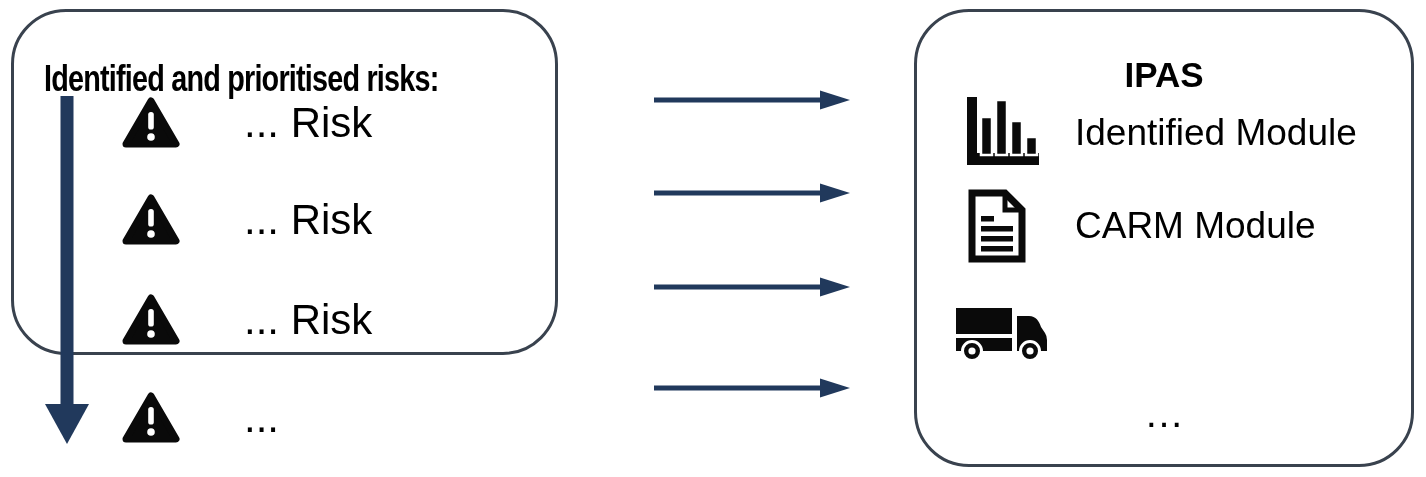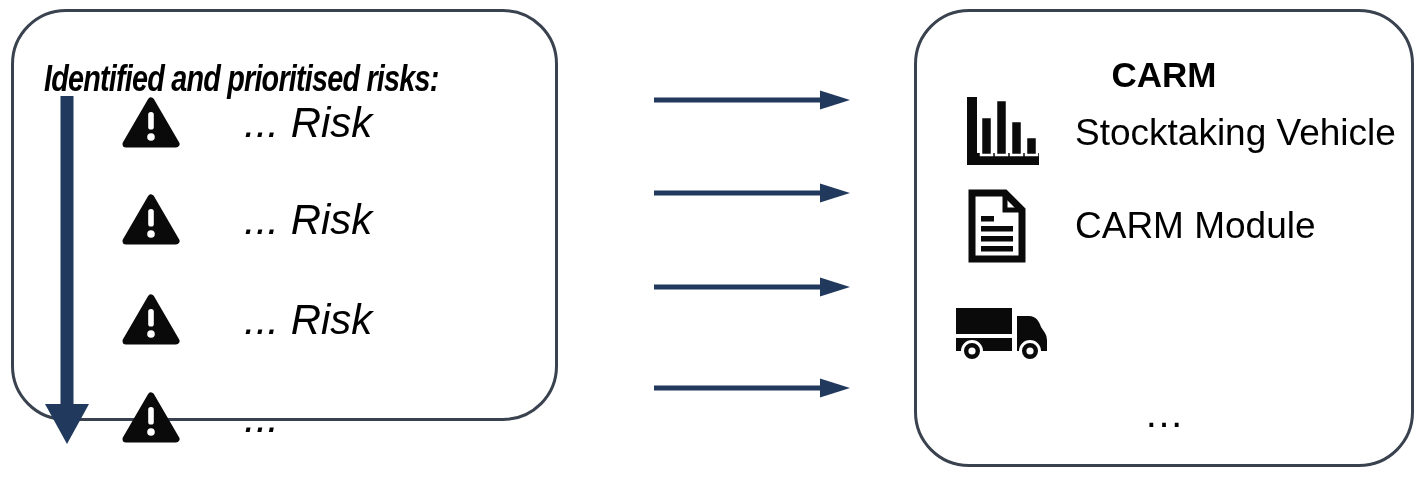--- a/index.html
+++ b/index.html
@@ -12,21 +12,21 @@
     color: #000000;
     overflow: hidden;
   }
   .panel {
     position: absolute;
     box-sizing: border-box;
     border: 3px solid #39424E;
     border-radius: 55px;
     background: #ffffff;
   }
-  .left-panel  { left: 11px;  top: 9px; width: 547px; height: 412px; font-style: italic; }
+  .left-panel  { left: 11px;  top: 9px; width: 547px; height: 346px; }
   .right-panel { left: 914px; top: 9px; width: 500px; height: 458px; }
 
   .left-title {
     position: absolute;
     left: 30px; top: 16px;
     font-size: 36px;
     font-weight: bold;
     letter-spacing: -1px;
     white-space: nowrap;
     transform: scaleX(0.8);
@@ -154,30 +154,30 @@
   <svg class="flow-arrow fa-3" viewBox="0 0 204 22">
     <line x1="4" y1="11" x2="172" y2="11" stroke="#21395C" stroke-width="5"></line>
     <polygon points="170,1.5 170,20.5 200,11" fill="#21395C"></polygon>
   </svg>
   <svg class="flow-arrow fa-4" viewBox="0 0 204 22">
     <line x1="4" y1="11" x2="172" y2="11" stroke="#21395C" stroke-width="5"></line>
     <polygon points="170,1.5 170,20.5 200,11" fill="#21395C"></polygon>
   </svg>
 
   <section class="panel right-panel">
-    <h2 class="carm-title">CARM</h2>
+    <h2 class="carm-title">IPAS</h2>
 
     <svg class="module-icon icon-bar-chart" width="76" height="70" viewBox="0 0 76 70">
       <path d="M4 0 h10 v56 h62 v12 H4 Z" fill="#0A0A0A"></path>
       <rect x="18" y="20" width="11" height="38" fill="#0A0A0A" stroke="#ffffff" stroke-width="2.5"></rect>
       <rect x="33" y="3" width="11" height="55" fill="#0A0A0A" stroke="#ffffff" stroke-width="2.5"></rect>
       <rect x="48" y="24" width="11" height="34" fill="#0A0A0A" stroke="#ffffff" stroke-width="2.5"></rect>
       <rect x="63" y="40" width="11" height="18" fill="#0A0A0A" stroke="#ffffff" stroke-width="2.5"></rect>
     </svg>
-    <div class="module-label label-stocktaking">Stocktaking Vehicle</div>
+    <div class="module-label label-stocktaking">Identified Module</div>
 
     <svg class="module-icon icon-document" width="64" height="74" viewBox="0 0 64 74">
       <path d="M7 4 H40 L57 21 V70 H7 Z" fill="#ffffff" stroke="#0A0A0A" stroke-width="7" stroke-linejoin="miter"></path>
       <path d="M40 4 V21 H57" fill="none" stroke="#0A0A0A" stroke-width="5"></path>
       <rect x="16" y="27" width="13" height="5.5" fill="#0A0A0A"></rect>
       <rect x="16" y="37" width="32" height="5.5" fill="#0A0A0A"></rect>
       <rect x="16" y="47" width="32" height="5.5" fill="#0A0A0A"></rect>
       <rect x="16" y="57" width="32" height="5.5" fill="#0A0A0A"></rect>
     </svg>
     <div class="module-label label-ipas">CARM Module</div>

